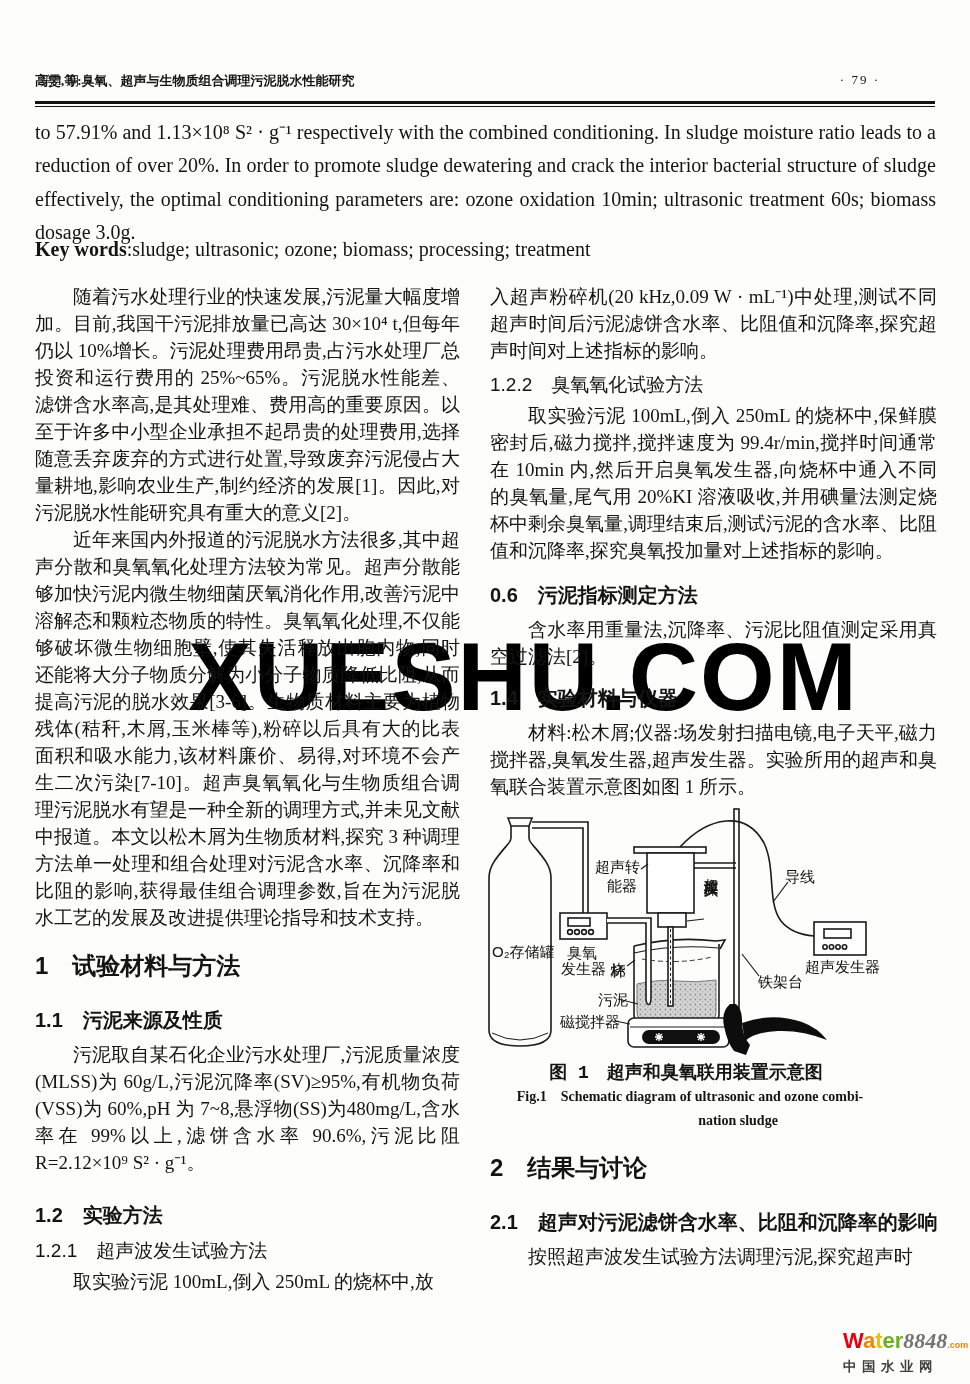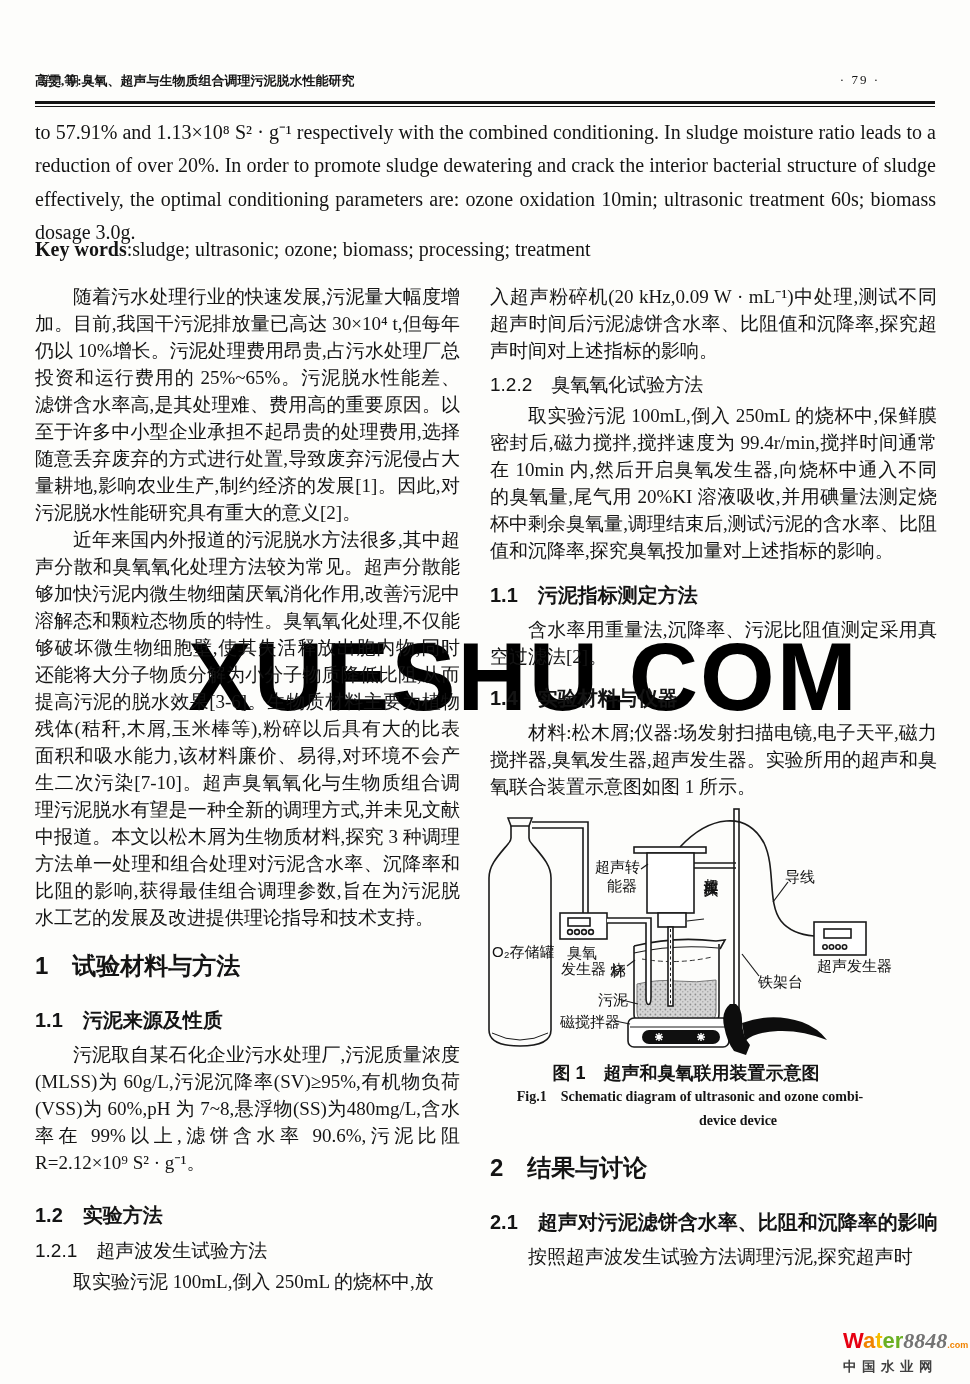--- a/index.html
+++ b/index.html
@@ -33,21 +33,21 @@
          font-weight:bold;text-align:left;}
   h4.sub2{font-family:"Liberation Sans",sans-serif;font-size:19px;line-height:24px;margin:11px 0 5px 0;
           font-weight:normal;text-align:left;}
   .h21{width:432px;padding-left:47px;text-indent:-47px;font-size:20px;line-height:31px;margin-top:24px;}
   
   .fig{position:relative;width:462px;height:247px;margin:8px 0 0 -6px;}
   .fig svg{position:absolute;left:0;top:0;}
   .flab{position:absolute;font-family:"Liberation Sans",sans-serif;font-size:15px;line-height:17px;
         color:#111;white-space:nowrap;}
   .vert{writing-mode:vertical-rl;text-orientation:upright;letter-spacing:1px;}
-  .cap-cn{font-family:Liberation Sans, sans-serif;font-weight:bold;font-size:18px;text-align:center;
+  .cap-cn{font-family:Liberation Mono, monospace;font-weight:bold;font-size:18px;text-align:center;
           width:392px;margin-top:6px;line-height:24px;}
   .cap-en{font-weight:bold;font-size:14px;line-height:24px;width:400px;text-align:center;}
   .cap-en2{margin-left:48px;}
   
   .logo{position:absolute;left:843px;top:1330px;width:127px;z-index:2;font-family:"Liberation Sans",sans-serif;}
   .logo-l1{font-size:22px;font-weight:bold;line-height:22px;white-space:nowrap;}
   .lW{color:#e60012;} .la{color:#f08300;} .lt{color:#f5bd00;} .le{color:#6ab023;} .lr{color:#6ab023;}
   .lnum{color:#737373;font-family:"Liberation Serif",serif;font-style:italic;font-size:22px;}
   .ldot{color:#f08300;font-size:9px;font-weight:bold;}
   .logo-l2{color:#404040;font-size:13.5px;font-weight:bold;letter-spacing:5.5px;margin-top:2px;white-space:nowrap;}
@@ -78,21 +78,21 @@
       <p class="ind">污泥取自某石化企业污水处理厂,污泥质量浓度(MLSS)为 60g/L,污泥沉降率(SV)≥95%,有机物负荷(VSS)为 60%,pH 为 7~8,悬浮物(SS)为480mg/L,含水率在 99%以上,滤饼含水率 90.6%,污泥比阻 R=2.12×10⁹ S² · g⁻¹。</p>
       <h3 class="sub">1.2　实验方法</h3>
       <h4 class="sub2">1.2.1　超声波发生试验方法</h4>
       <p class="ind">取实验污泥 100mL,倒入 250mL 的烧杯中,放</p>
     </div>
 
     <div class="col col-r">
       <p>入超声粉碎机(20 kHz,0.09 W · mL⁻¹)中处理,测试不同超声时间后污泥滤饼含水率、比阻值和沉降率,探究超声时间对上述指标的影响。</p>
       <h4 class="sub2" style="margin-top:9px;">1.2.2　臭氧氧化试验方法</h4>
       <p class="ind">取实验污泥 100mL,倒入 250mL 的烧杯中,保鲜膜密封后,磁力搅拌,搅拌速度为 99.4r/min,搅拌时间通常在 10min 内,然后开启臭氧发生器,向烧杯中通入不同的臭氧量,尾气用 20%KI 溶液吸收,并用碘量法测定烧杯中剩余臭氧量,调理结束后,测试污泥的含水率、比阻值和沉降率,探究臭氧投加量对上述指标的影响。</p>
-      <h3 class="sub" style="margin-top:18px;">1.1　污泥指标测定方法</h3>
+      <h3 class="sub" style="margin-top:18px;">0.6　污泥指标测定方法</h3>
       <p class="ind">含水率用重量法,沉降率、污泥比阻值测定采用真空过滤法[2]。</p>
       <h3 class="sub" style="margin-top:15px;">1.4　实验材料与仪器</h3>
       <p class="ind">材料:松木屑;仪器:场发射扫描电镜,电子天平,磁力搅拌器,臭氧发生器,超声发生器。实验所用的超声和臭氧联合装置示意图如图 1 所示。</p>
 
       <div class="fig">
         <svg width="462" height="247" viewBox="0 0 462 247">
           <defs>
             <pattern id="stip" width="5" height="5" patternUnits="userSpaceOnUse">
               <rect width="5" height="5" fill="#d4d4d4"></rect>
               <circle cx="1.4" cy="1.5" r="0.9" fill="#8d8d8d"></circle>
@@ -171,26 +171,26 @@
         <div class="flab" style="left:111px;top:50px;">超声转</div>
         <div class="flab" style="left:123px;top:69px;">能器</div>
         <div class="flab vert" style="left:219px;top:58px;height:95px;">超声波探头</div>
         <div class="flab" style="left:301px;top:60px;">导线</div>
         <div class="flab" style="left:83px;top:136px;">臭氧</div>
         <div class="flab" style="left:77px;top:152px;">发生器</div>
         <div class="flab vert" style="left:126px;top:142px;height:36px;">烧杯</div>
         <div class="flab" style="left:114px;top:183px;">污泥</div>
         <div class="flab" style="left:76px;top:205px;">磁搅拌器</div>
         <div class="flab" style="left:274px;top:165px;">铁架台</div>
-        <div class="flab" style="left:333px;top:150px;font-family:Liberation Serif, serif;">超声发生器</div>
+        <div class="flab" style="left:321px;top:150px;">超声发生器</div>
       </div>
 
       <div class="cap-cn">图 1　超声和臭氧联用装置示意图</div>
       <div class="cap-en">Fig.1　Schematic diagram of ultrasonic and ozone combi-</div>
-      <div class="cap-en cap-en2">device device</div>
+      <div class="cap-en cap-en2">nation sludge</div>
 
       <h2 class="sec">2　结果与讨论</h2>
       <h3 class="sub h21">2.1　超声对污泥滤饼含水率、比阻和沉降率的影响</h3>
       <p class="ind" style="margin-top:5px;">按照超声波发生试验方法调理污泥,探究超声时</p>
     </div>
 
     <div class="logo">
       <div class="logo-l1"><span class="lW">W</span><span class="la">a</span><span class="lt">t</span><span class="le">e</span><span class="lr">r</span><span class="lnum">8848</span><span class="ldot">.com</span></div>
       <div class="logo-l2">中国水业网</div>
     </div>

